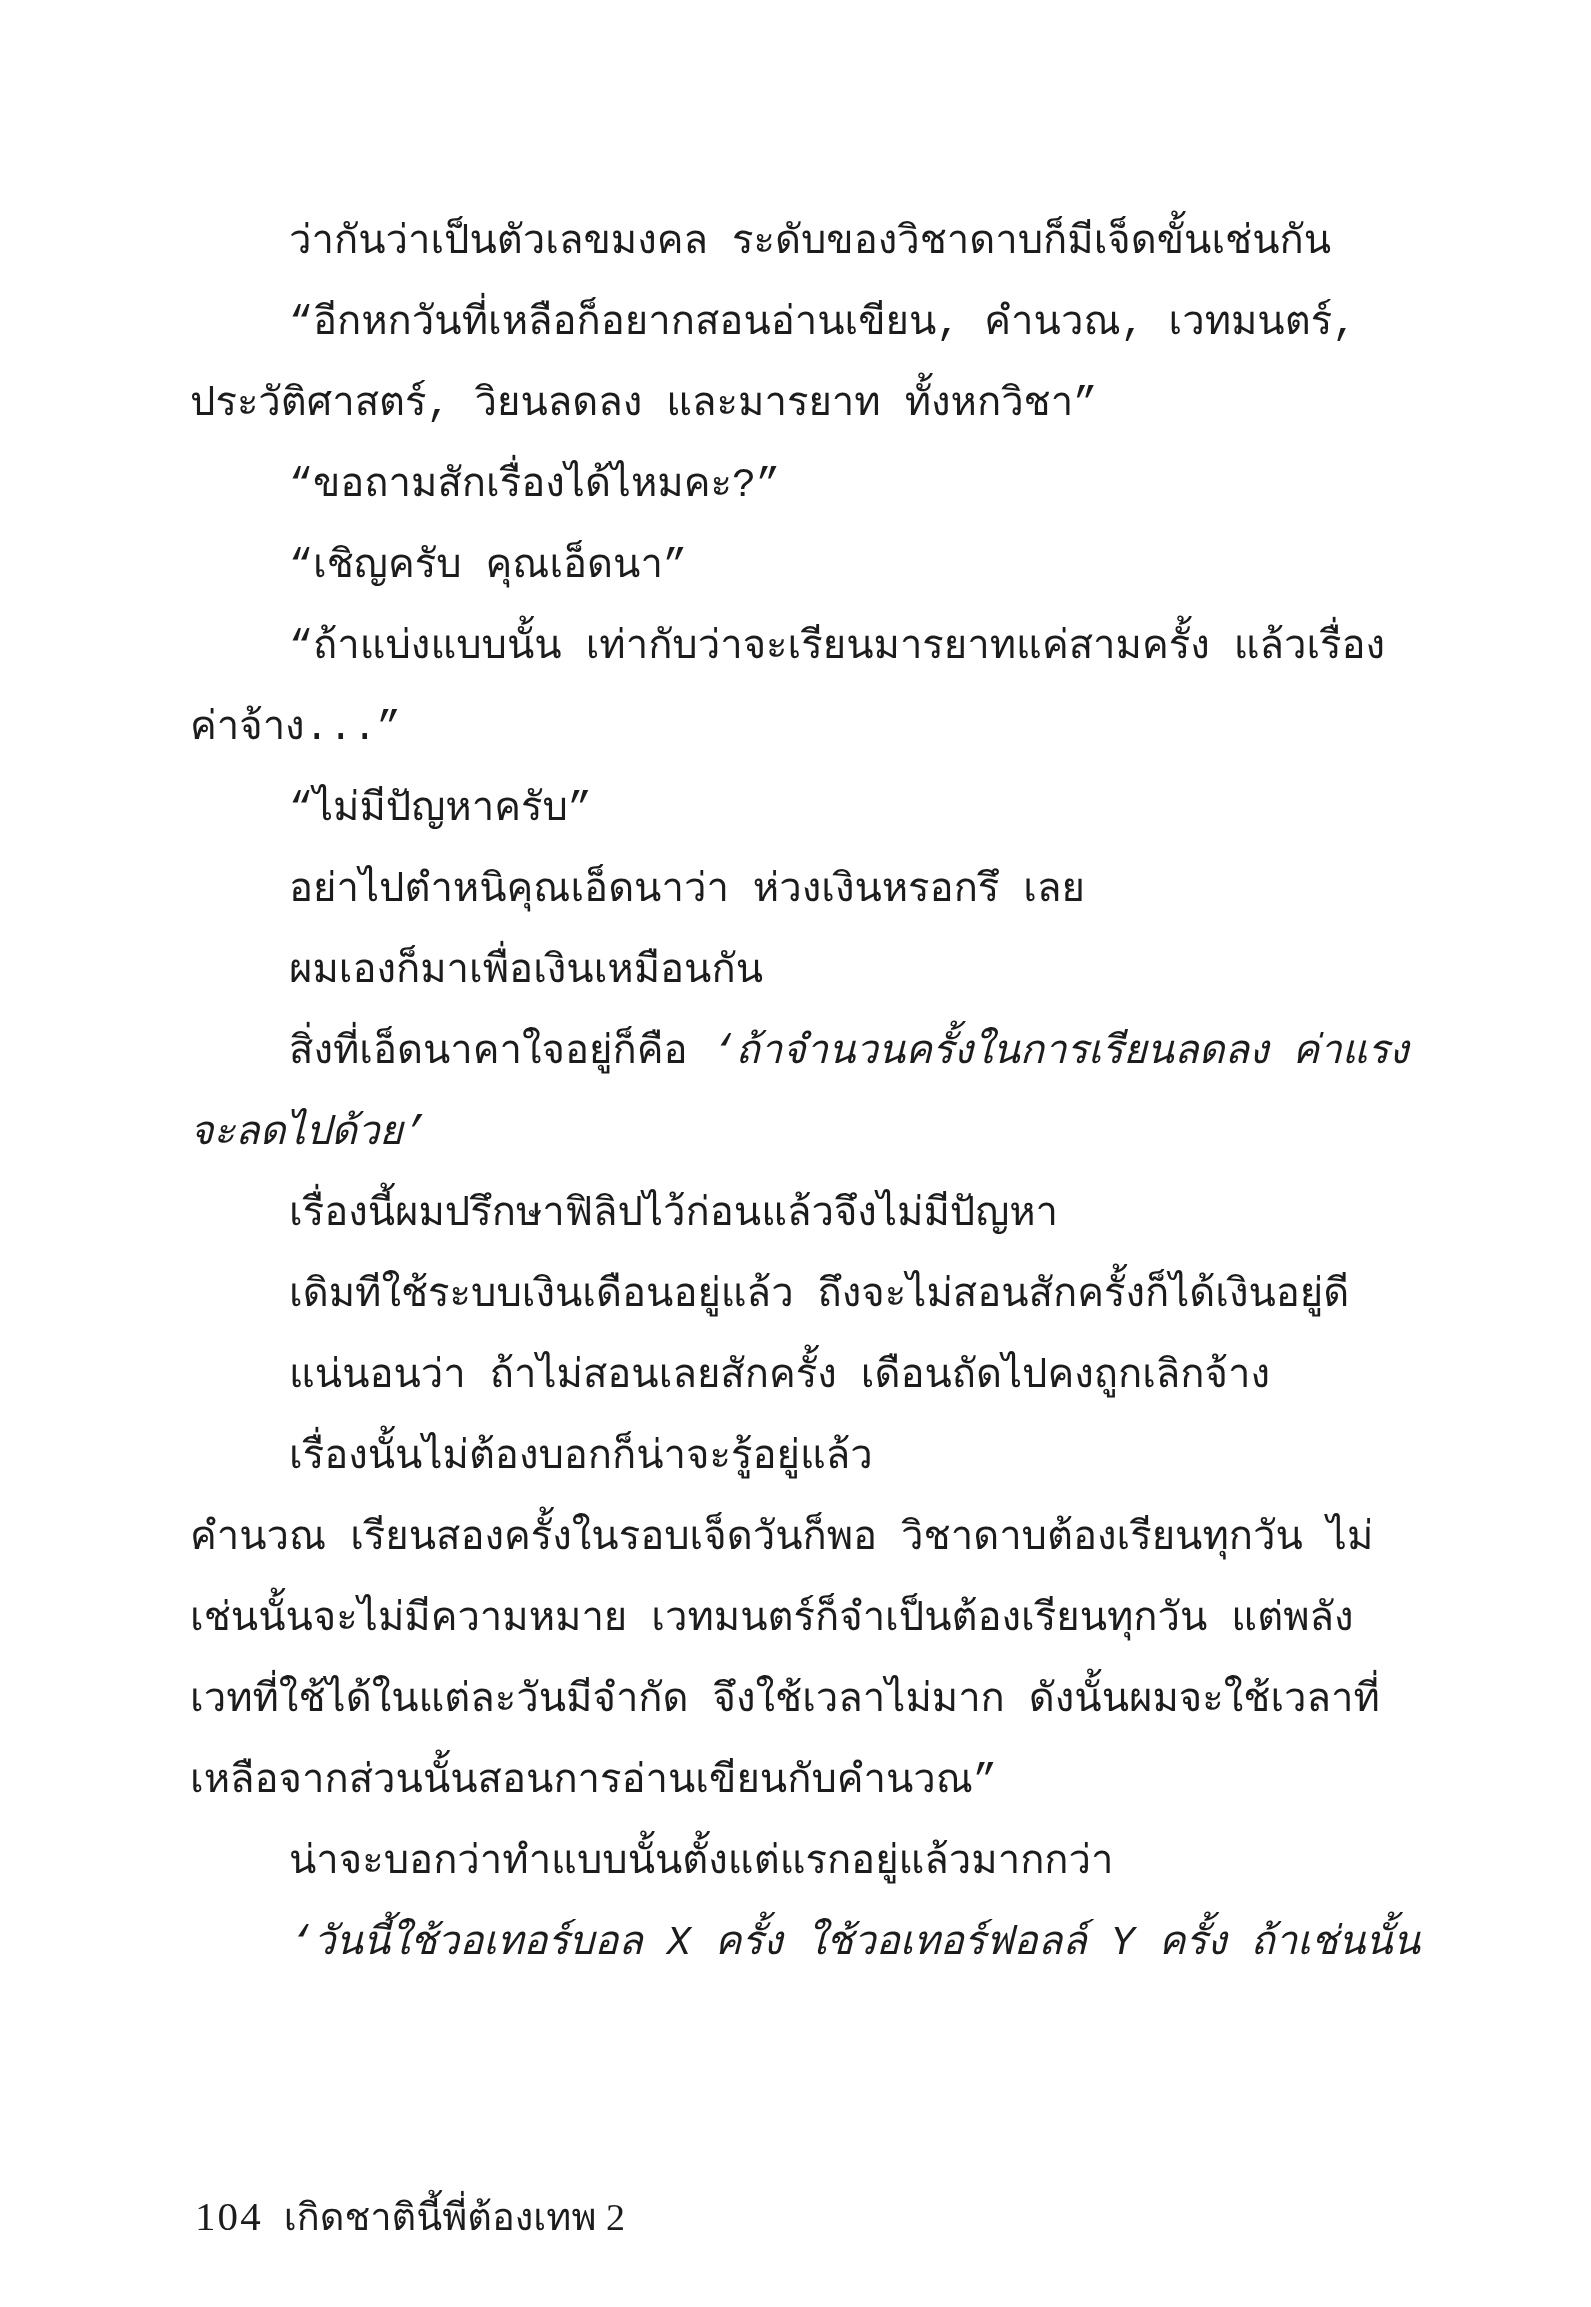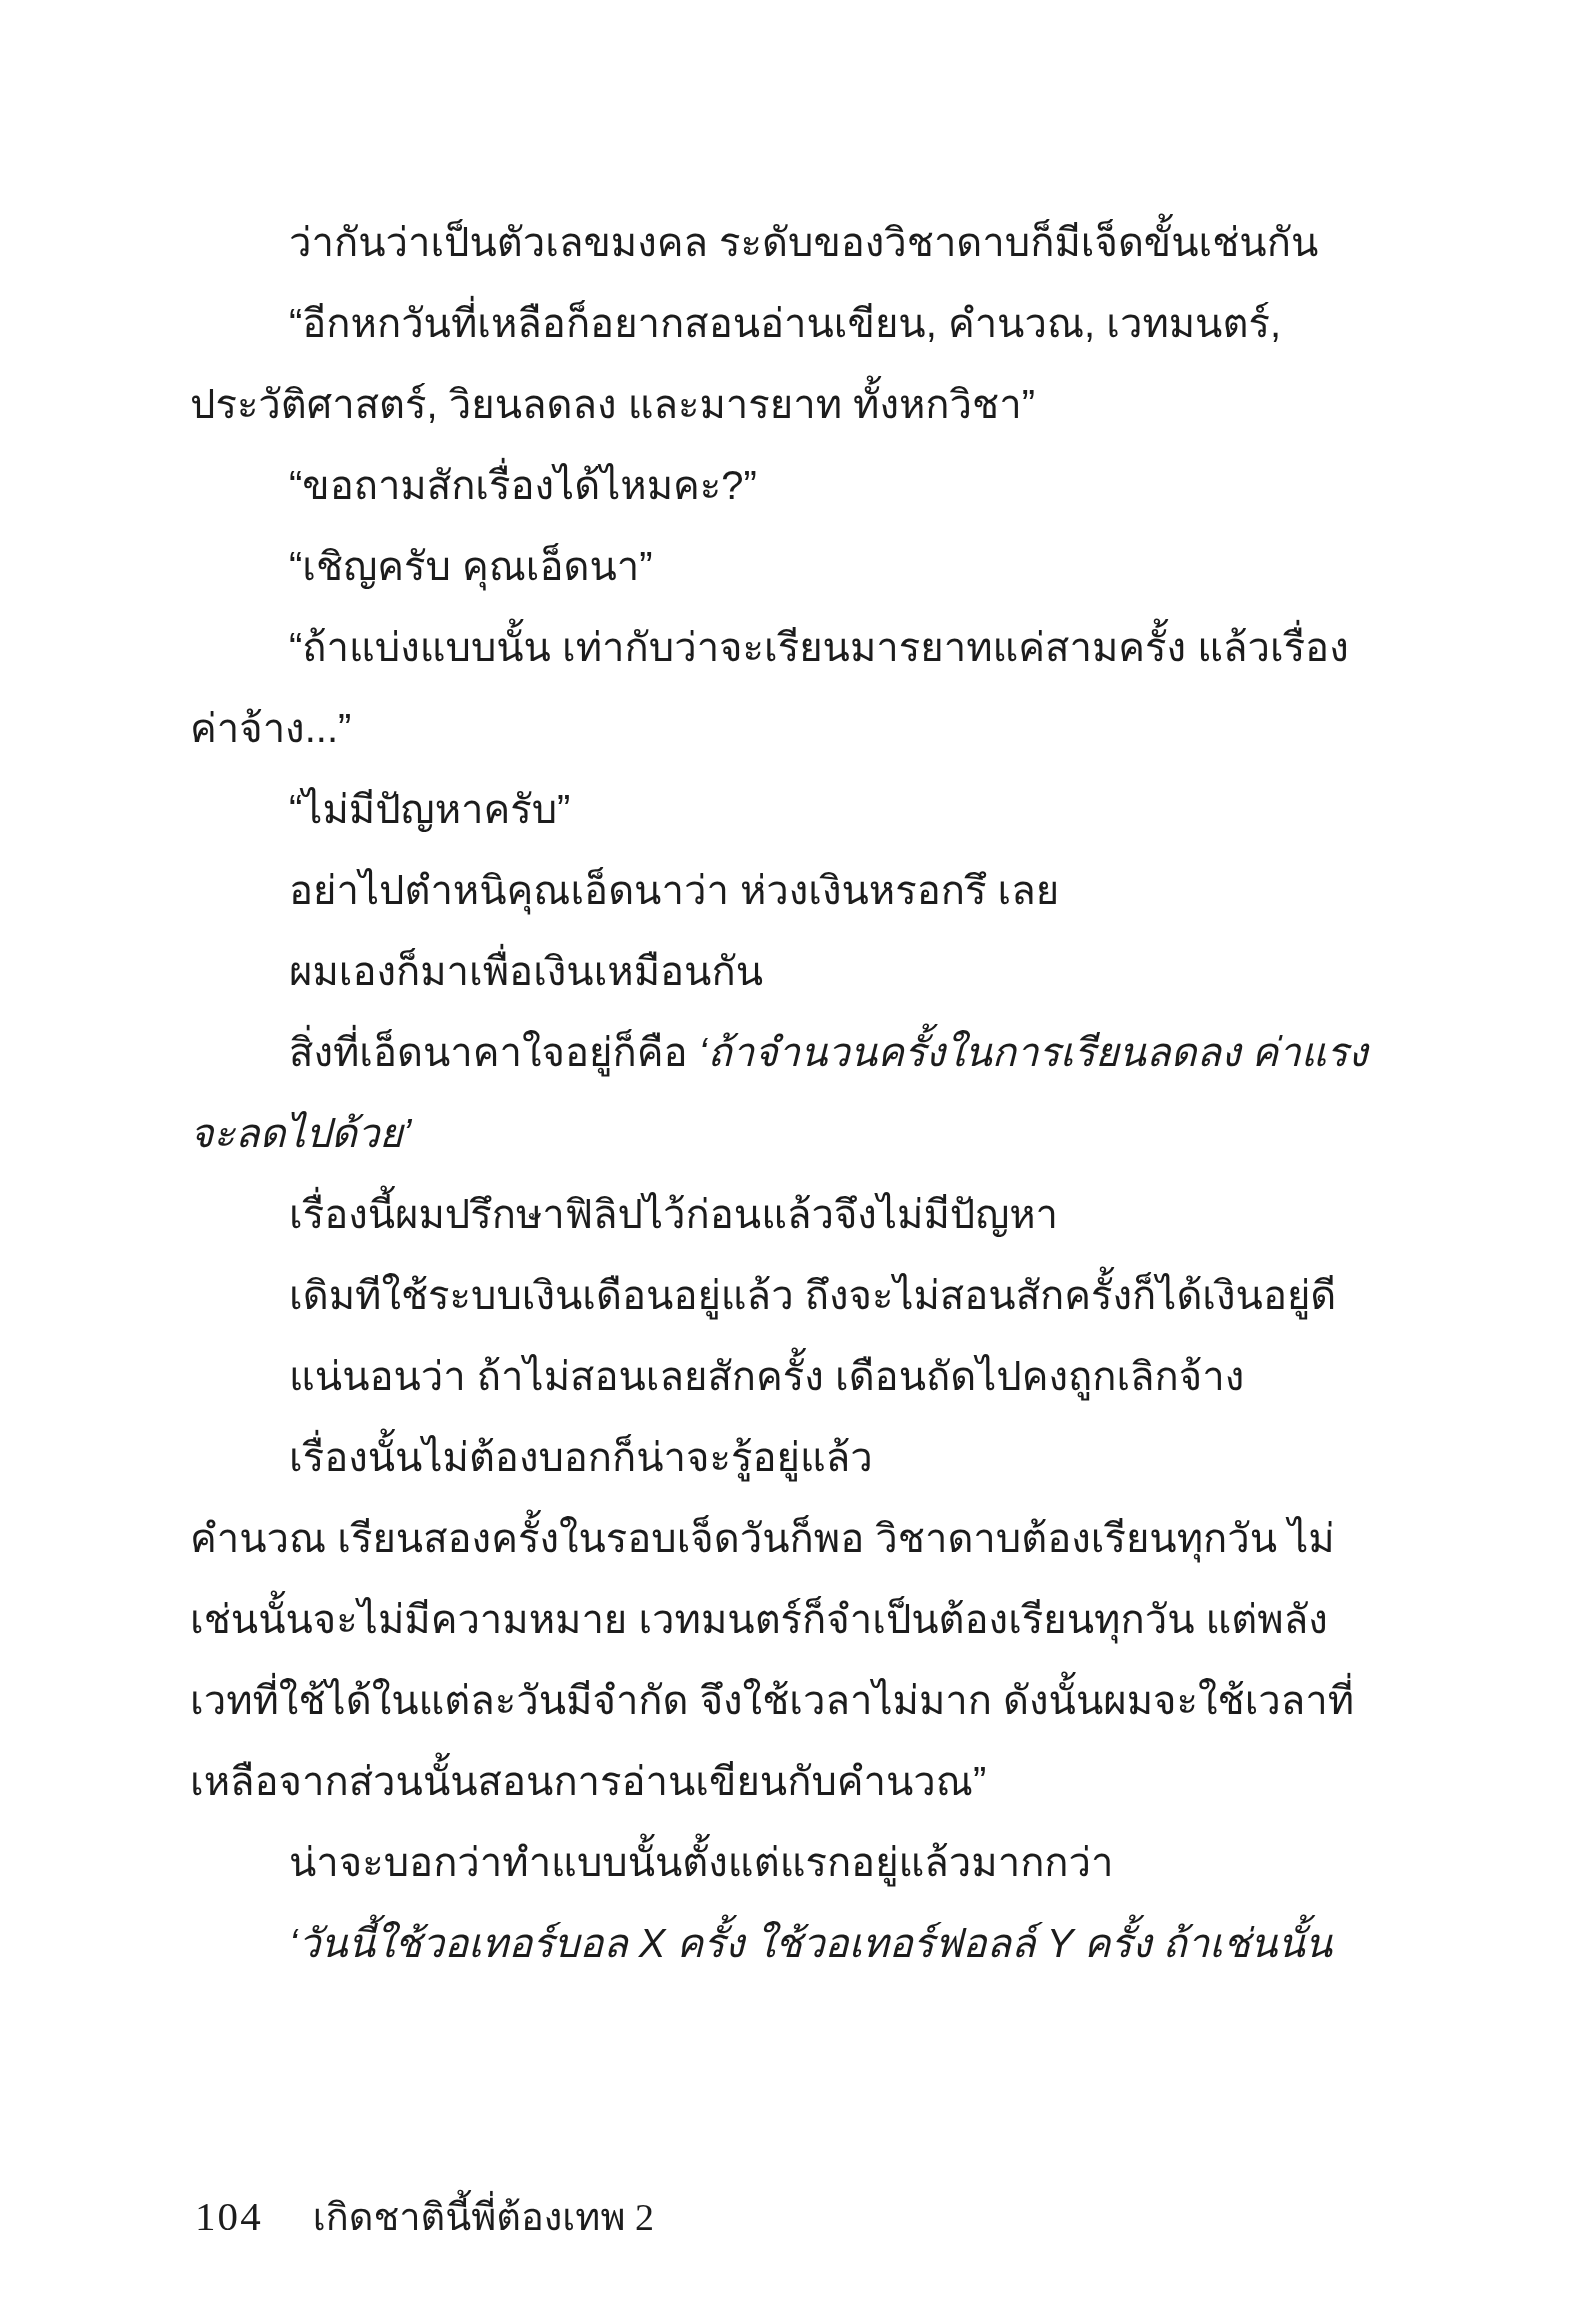--- a/index.html
+++ b/index.html
@@ -18,21 +18,21 @@
     overflow: hidden;
   }
   .text-block {
     position: absolute;
     left: 190px;
     top: 202px;
     width: 1160px;
     color: var(--fg, #1c1c1c);
     font-size: 40px;
     line-height: 81px;
-    font-family: Liberation Sans, sans-serif;
+    font-family: Liberation Mono, monospace;
   }
   .line {
     height: 81px;
     white-space: nowrap;
   }
   .line.indent {
     padding-left: 99px;
   }
   .seg.italic {
     font-style: italic;
@@ -46,21 +46,21 @@
     align-items: baseline;
     color: var(--fg, #1c1c1c);
   }
   .page-num {
     font-family: "Liberation Serif", serif;
     font-size: 41px;
     letter-spacing: 2.1px;
     margin-top: 46px;
   }
   .book-title {
-    margin-left: 50px;
+    margin-left: 21px;
     font-family: "Liberation Serif", serif;
     font-size: 38px;
   }
 </style>
 </head>
 <body>
 
 <div class="page">
 
   <main class="text-block" id="text-block">

